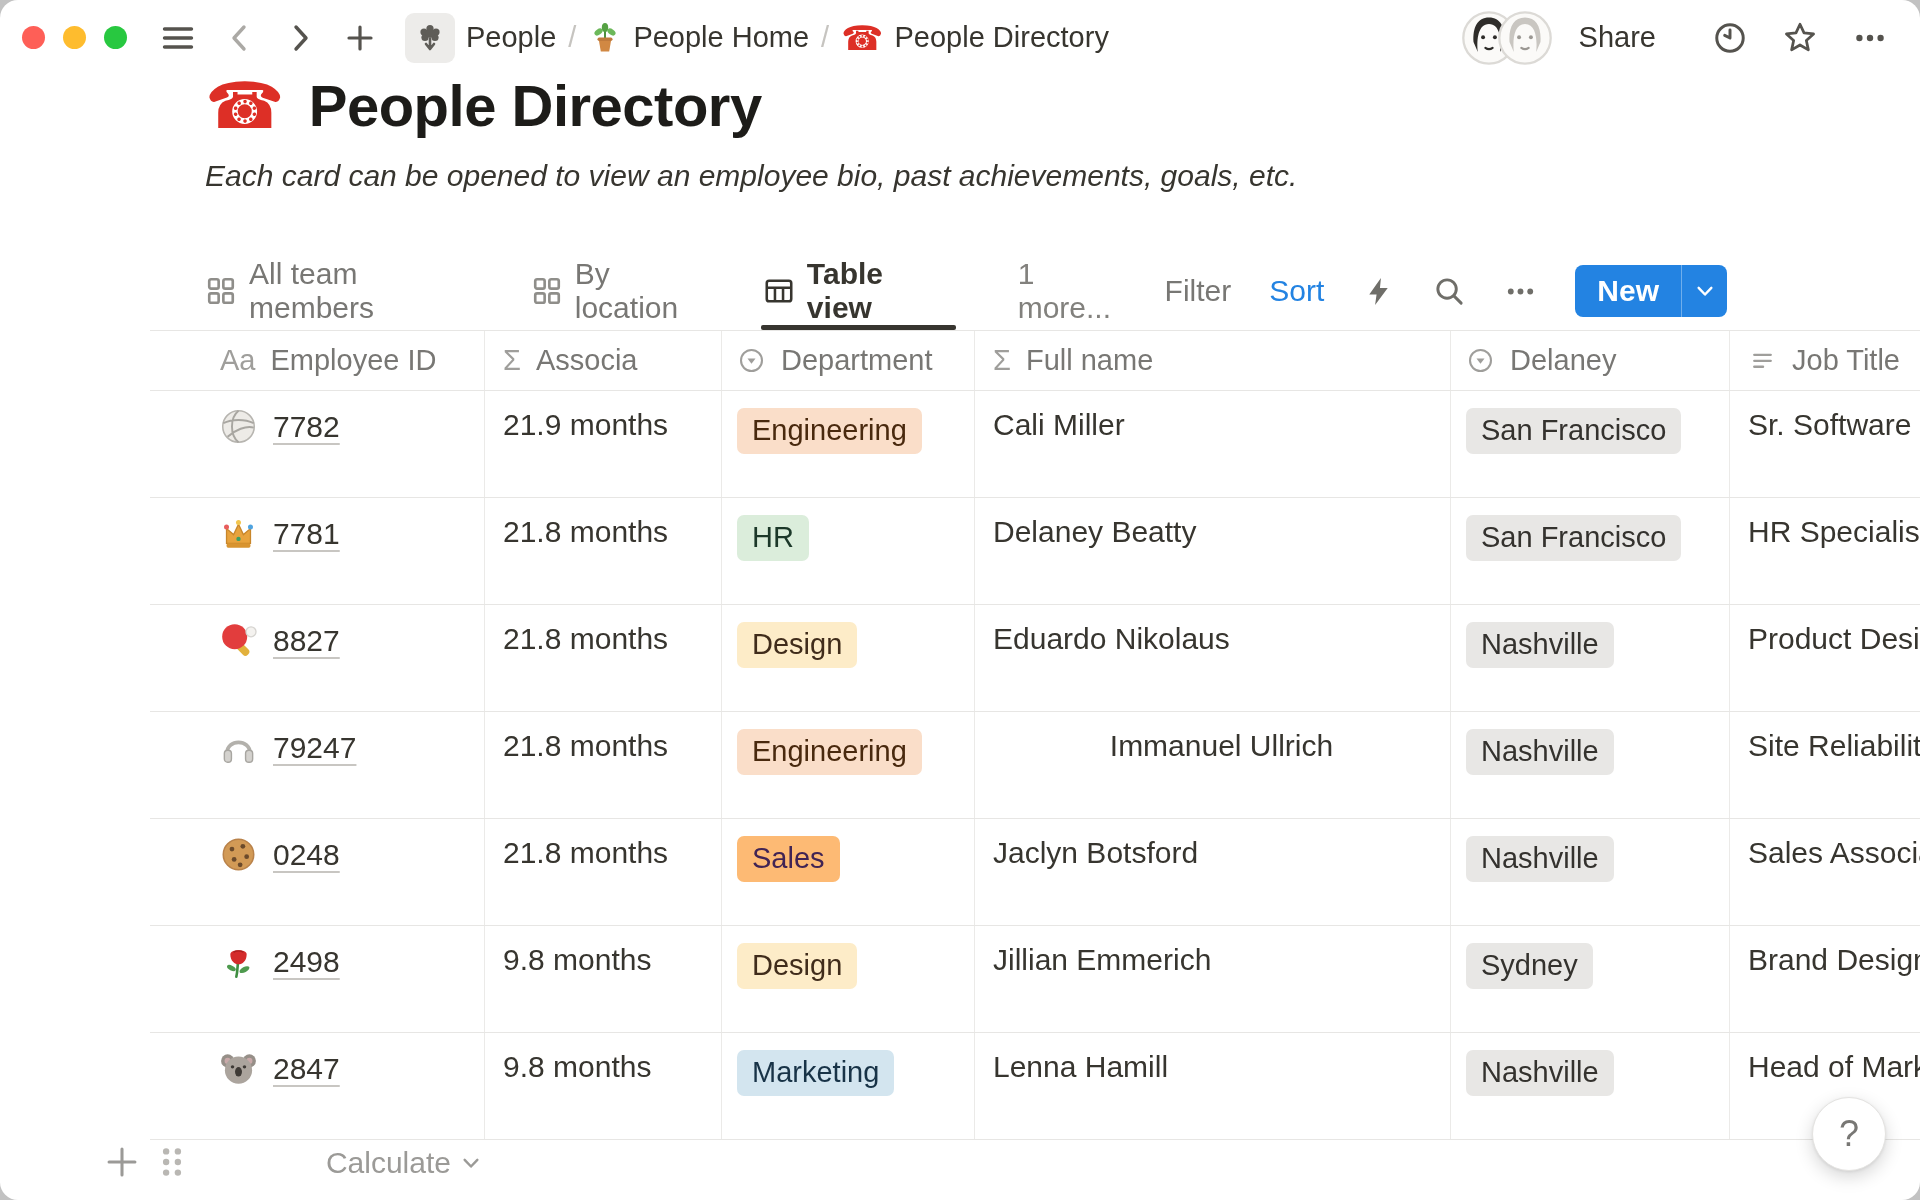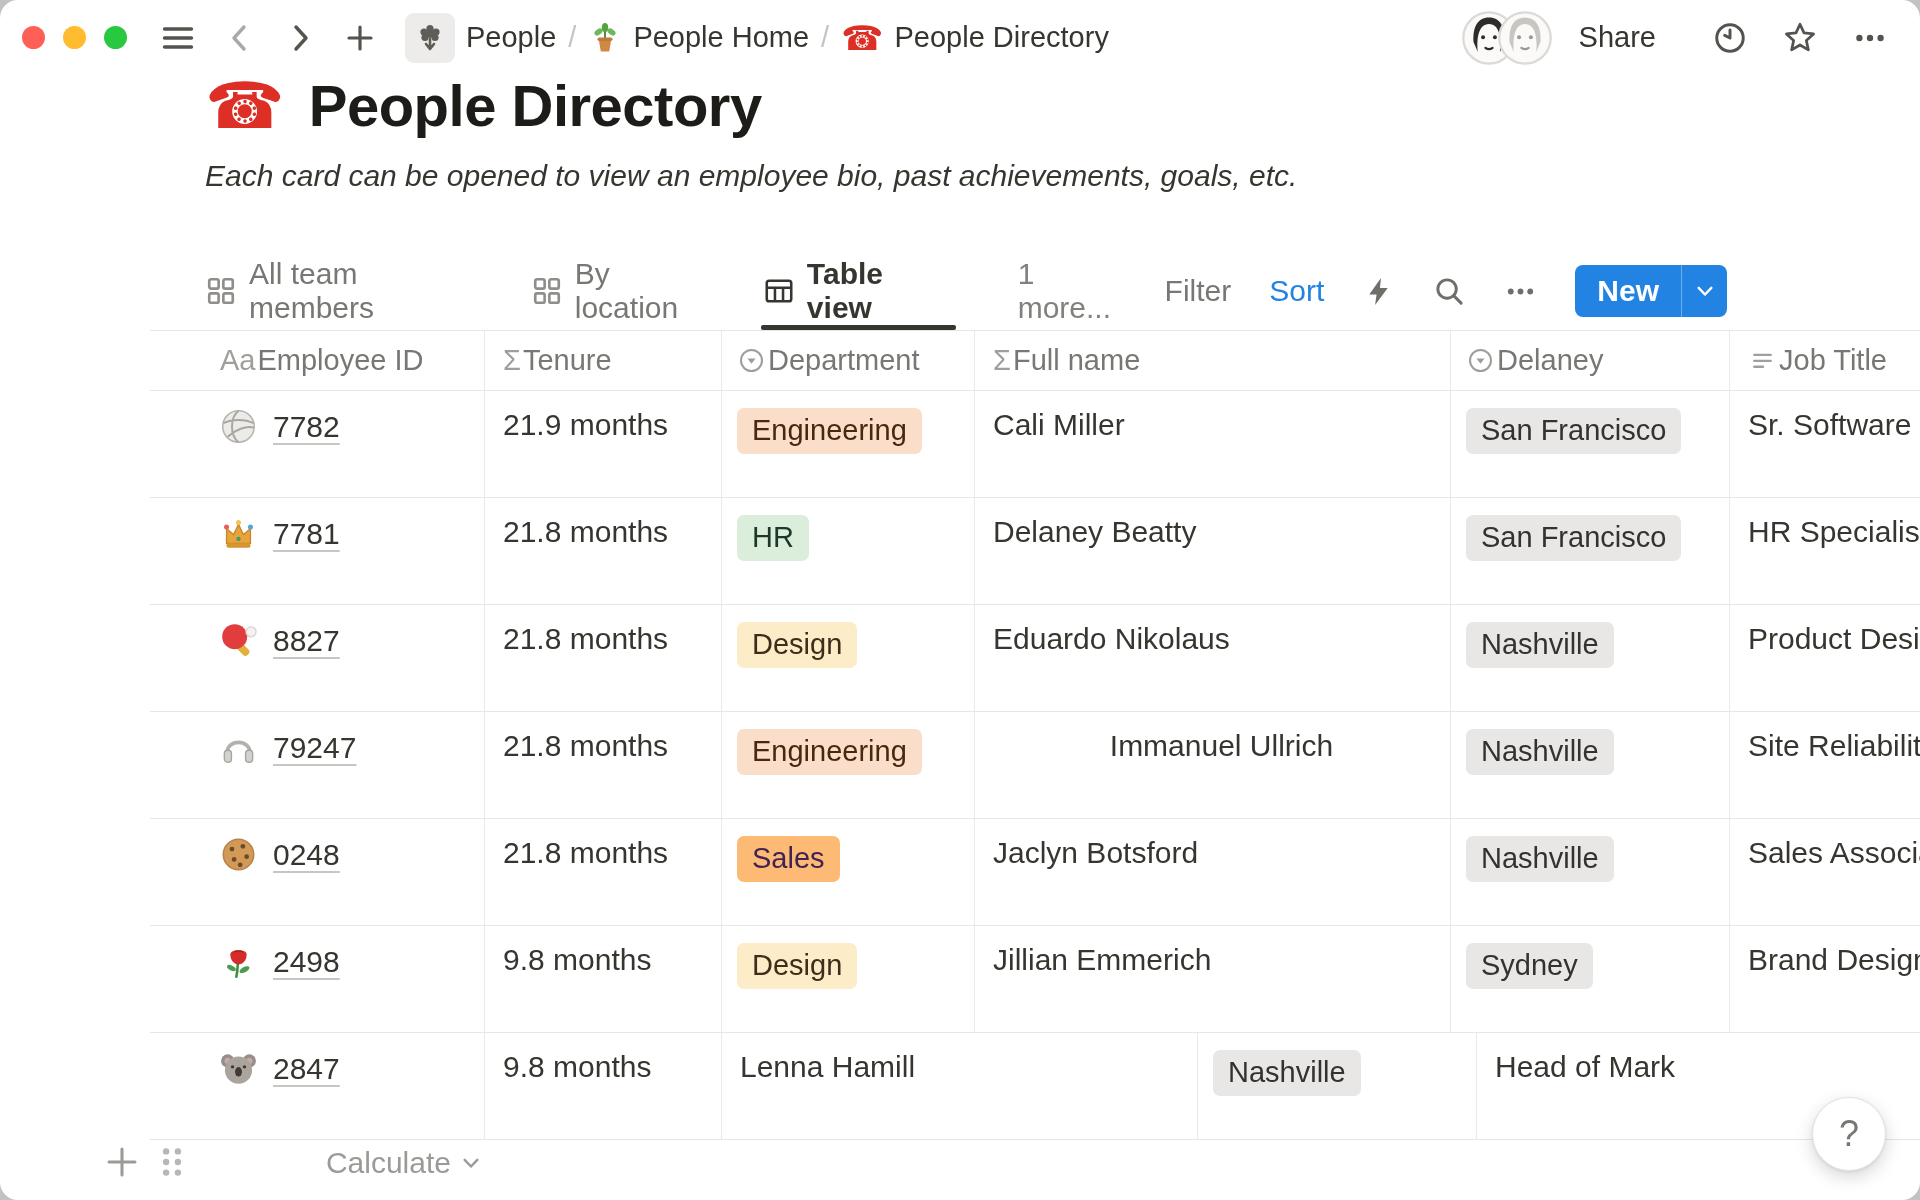--- a/index.html
+++ b/index.html
@@ -57,21 +57,21 @@
   .new-btn .main{display:flex;align-items:center;padding:0 22px;font-size:30px;font-weight:600;}
   .new-btn .split{display:flex;align-items:center;justify-content:center;width:46px;border-left:1px solid rgba(255,255,255,0.35);}
   .new-btn .split .icon{font-size:24px;color:#fff;}
 
   
   .table-area{position:absolute;top:330px;left:0;width:1920px;}
   .t-wrap{margin-left:150px;border-top:1px solid #E7E6E4;}
   .t-row{display:flex;align-items:stretch;border-bottom:1px solid #E7E6E4;}
   .t-cell{flex:0 0 auto;border-right:1px solid #EBEAE8;padding:17px 0 0 18px;overflow:hidden;white-space:nowrap;}
   .t-cell.last{border-right:none;}
-  .t-head .t-cell{display:flex;align-items:center;padding-top:0;height:59px;font-size:29px;color:#787774;gap:2px;}
+  .t-head .t-cell{display:flex;align-items:center;padding-top:0;height:59px;font-size:29px;color:#787774;gap:15px;}
   .t-head .t-cell .icon{font-size:29px;color:#9F9E9B;}
   .tt{font-family:"Liberation Sans","DejaVu Sans",sans-serif;}
   .t-body .t-row{height:107px;}
   .cell-id{display:flex;align-items:center;gap:16px;font-size:30px;}
   .cell-id .icon{font-size:37px;}
   .id-link{color:#37352F;font-weight:500;text-decoration:underline;text-decoration-color:#C8C6C2;text-decoration-thickness:2px;text-underline-offset:6px;}
   .cell-text{font-size:30px;color:#37352F;}
   .tag{display:inline-block;font-size:29px;line-height:1.0;padding:8px 15px 9px;border-radius:7px;}
 
   
@@ -293,21 +293,21 @@
           <div class="t-cell" style="width: 335px; padding-left: 70px;">
             <span class="icon">
               <span class="tt">Aa</span>
             </span>
             <span>Employee ID</span>
           </div>
           <div class="t-cell" style="width: 237px; padding-left: 18px;">
             <span class="icon">
               <span class="tt">Σ</span>
             </span>
-            <span>Tenure</span>
+            <span>Associa</span>
           </div>
           <div class="t-cell" style="width: 253px; padding-left: 15px;">
             <span class="icon">
               <svg viewBox="0 0 34 34">
                 <circle cx="17" cy="17" r="12.3" stroke="currentColor" stroke-width="2.4" fill="none"></circle>
                 <path d="M12.3 14.6h9.4L17 20.8z" fill="currentColor"></path>
               </svg>
             </span>
             <span>Department</span>
           </div>
@@ -473,20 +473,21 @@
                     <circle cx="17" cy="18.5" r="12.5" fill="#ABA49D"></circle>
                     <ellipse cx="17" cy="20" rx="3.2" ry="4.4" fill="#3E3A36"></ellipse>
                     <circle cx="11.5" cy="15.5" r="1.6" fill="#3E3A36"></circle>
                     <circle cx="22.5" cy="15.5" r="1.6" fill="#3E3A36"></circle>
                   </svg>
                 </span>
                 <span class="id-link">2847</span>
               </span>
             </div>
             <div class="t-cell" style="width: 237px; padding-left: 18px;"><span class="cell-text">9.8 months</span></div>
+            <div class="t-cell" style="width: 253px; padding-left: 15px;"><span class="tag" style="background: rgb(211, 229, 239); color: rgb(24, 51, 71);">Marketing</span></div>
             <div class="t-cell" style="width: 476px; padding-left: 18px;"><span class="cell-text">Lenna Hamill</span></div>
             <div class="t-cell" style="width: 279px; padding-left: 15px;"><span class="tag" style="background: rgb(232, 231, 229); color: rgb(52, 50, 46);">Nashville</span></div>
             <div class="t-cell last" style="width: 600px; padding-left: 18px;"><span class="cell-text">Head of Mark</span></div>
           </div>
         </div>
     </div>
   </div>
 
   <span class="icon foot-ic foot-plus">
       <svg viewBox="0 0 34 34">

